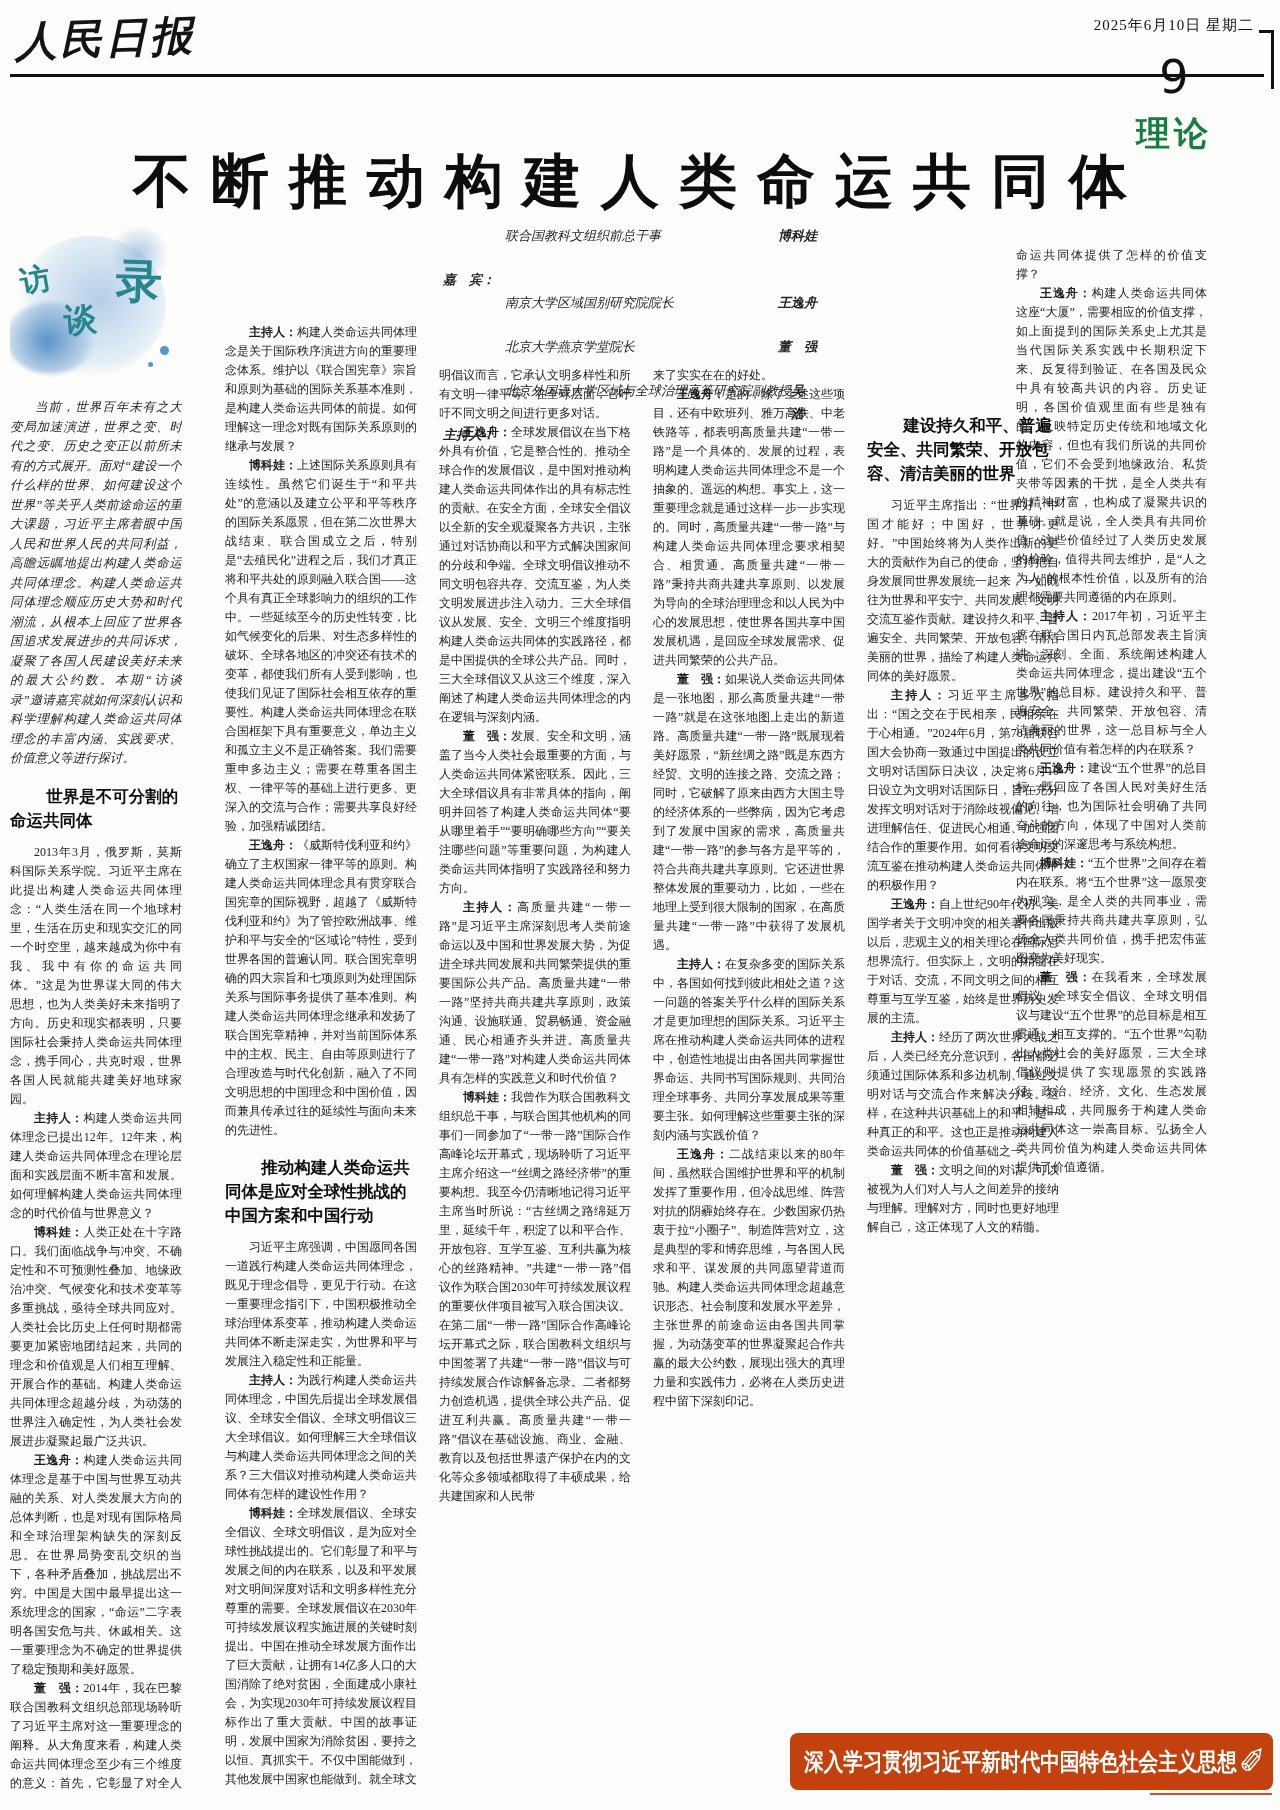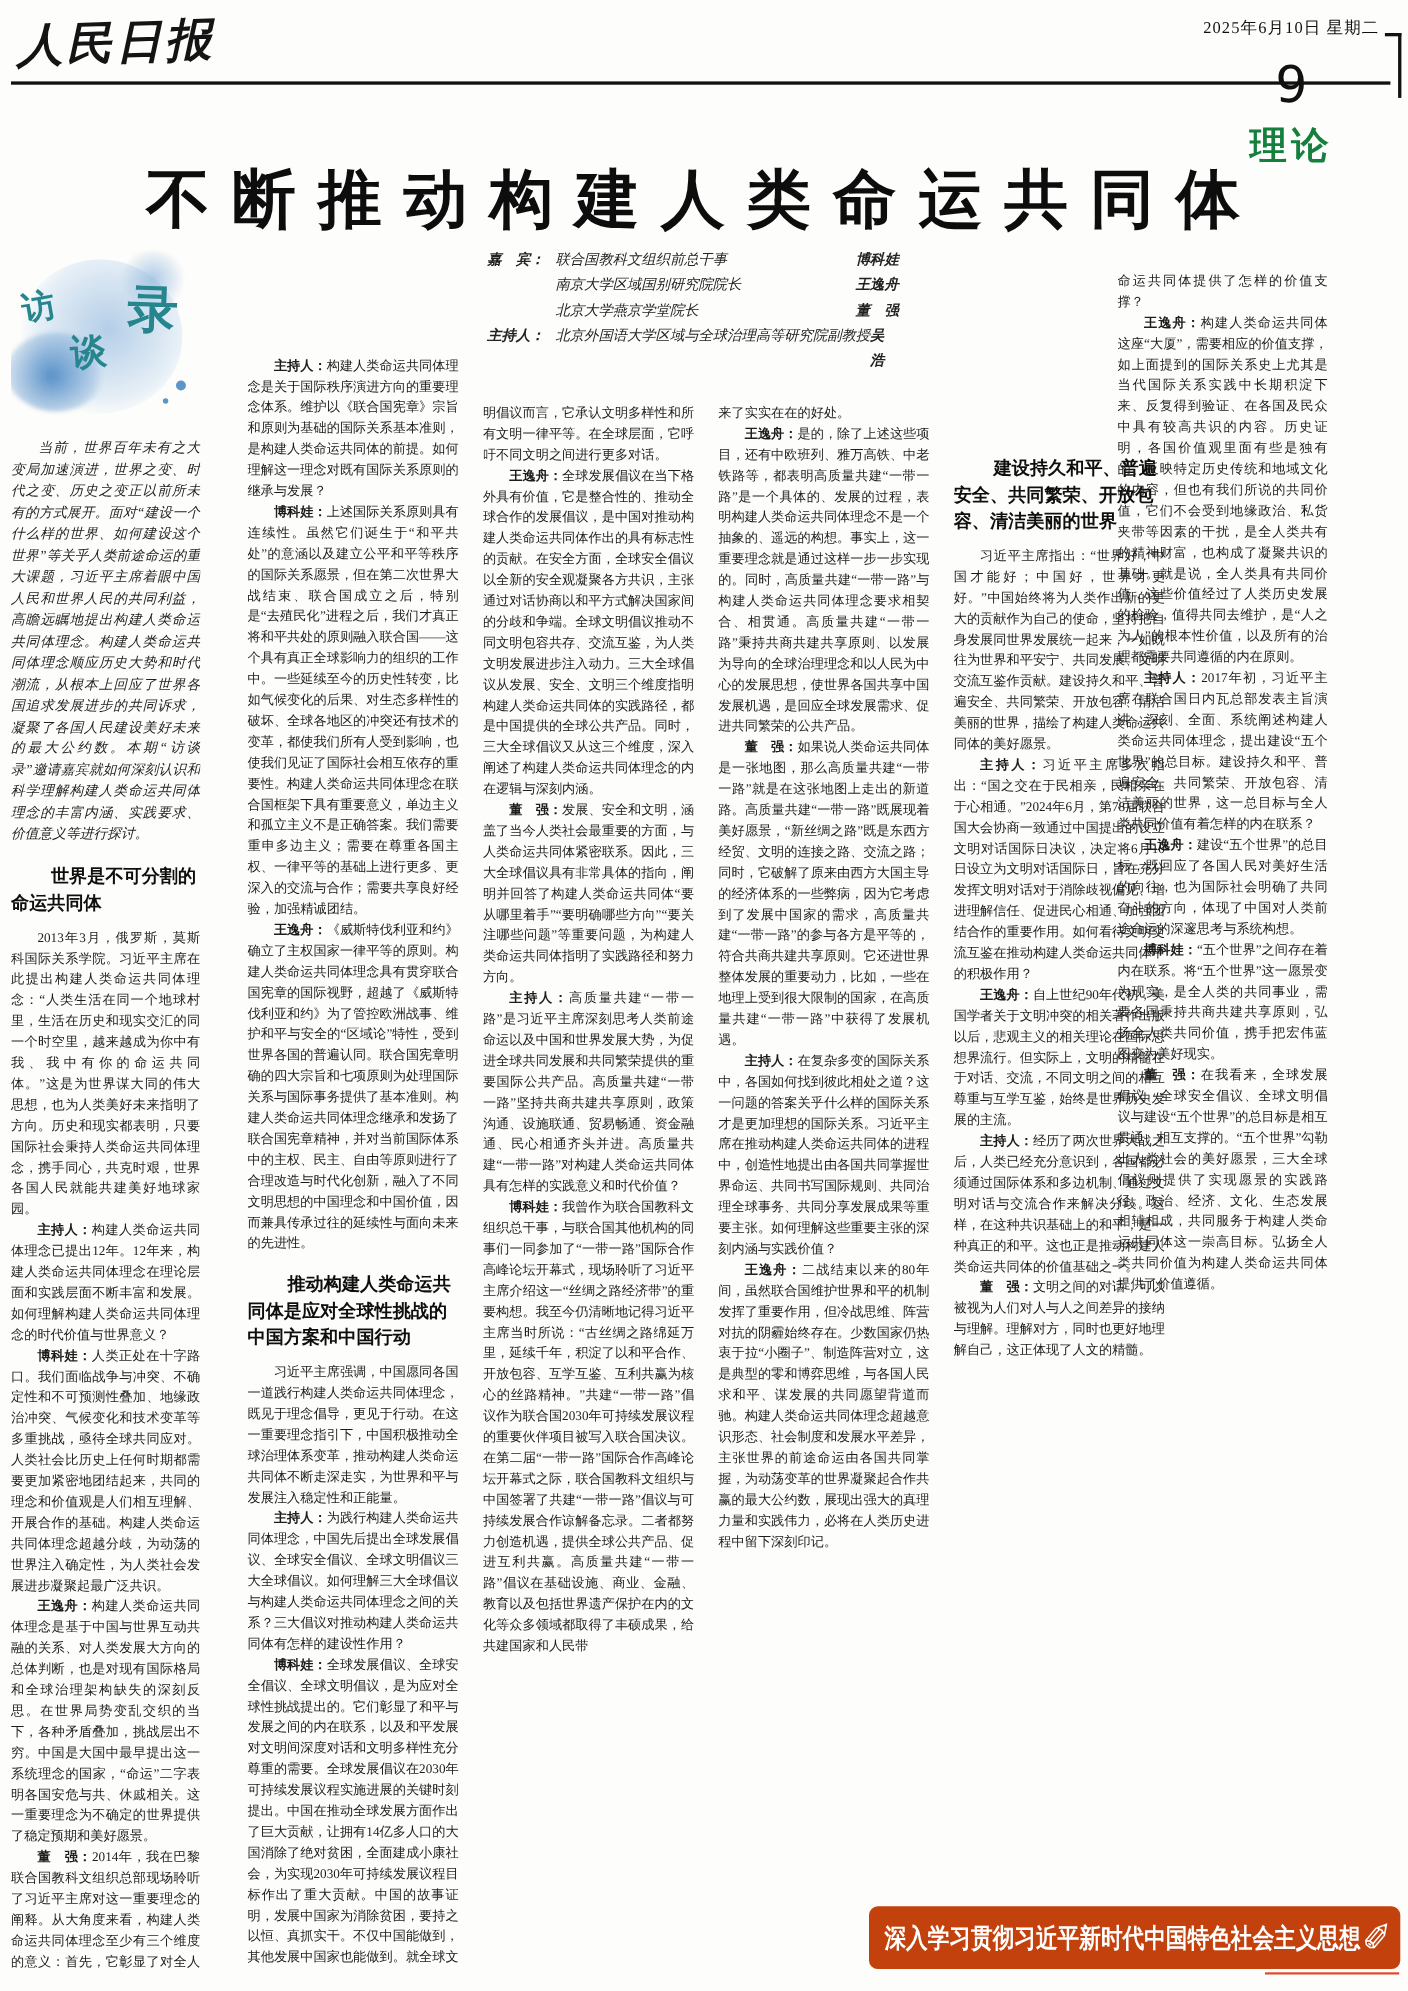--- a/index.html
+++ b/index.html
@@ -18,21 +18,21 @@
     border-right:3px solid #111;border-top:3px solid #111;}
   .header-rule{position:absolute;left:10px;right:16px;top:74px;height:3px;background:#111;}
   
   .headline{position:absolute;left:0;right:0;top:104px;text-align:center;
     font-family:Liberation Serif, serif;font-weight:900;
     font-size:58px;letter-spacing:20px;color:#0d0d0d;white-space:nowrap;}
   
   .guest-box{position:absolute;left:443px;top:224px;width:374px;font-style:italic;
     font-size:13px;line-height:23px;color:#222;}
   .guest-row{display:flex;}
-  .guest-label{font-weight:bold;width:62px;flex:0 0 62px;}
+  .guest-label{font-weight:bold;width:62px;flex:0 0 62px;margin-top:44px;}
   .guest-title{white-space:nowrap;}
   .guest-name{margin-left:auto;font-weight:bold;}
   
   .col{position:absolute;overflow:hidden;text-align:justify;font-size:12px;line-height:19px;}
   .col p{margin:0;text-indent:2em;}
   .col p.noindent{text-indent:0;}
   .col p b{font-family:"Liberation Sans",sans-serif;font-weight:700;}
   .c1{left:10px;top:218px;width:172px;height:1577px;}
   .c2{left:225px;top:323px;width:192px;height:1480px;}
   .c3{left:439px;top:366px;width:192px;height:1429px;}

